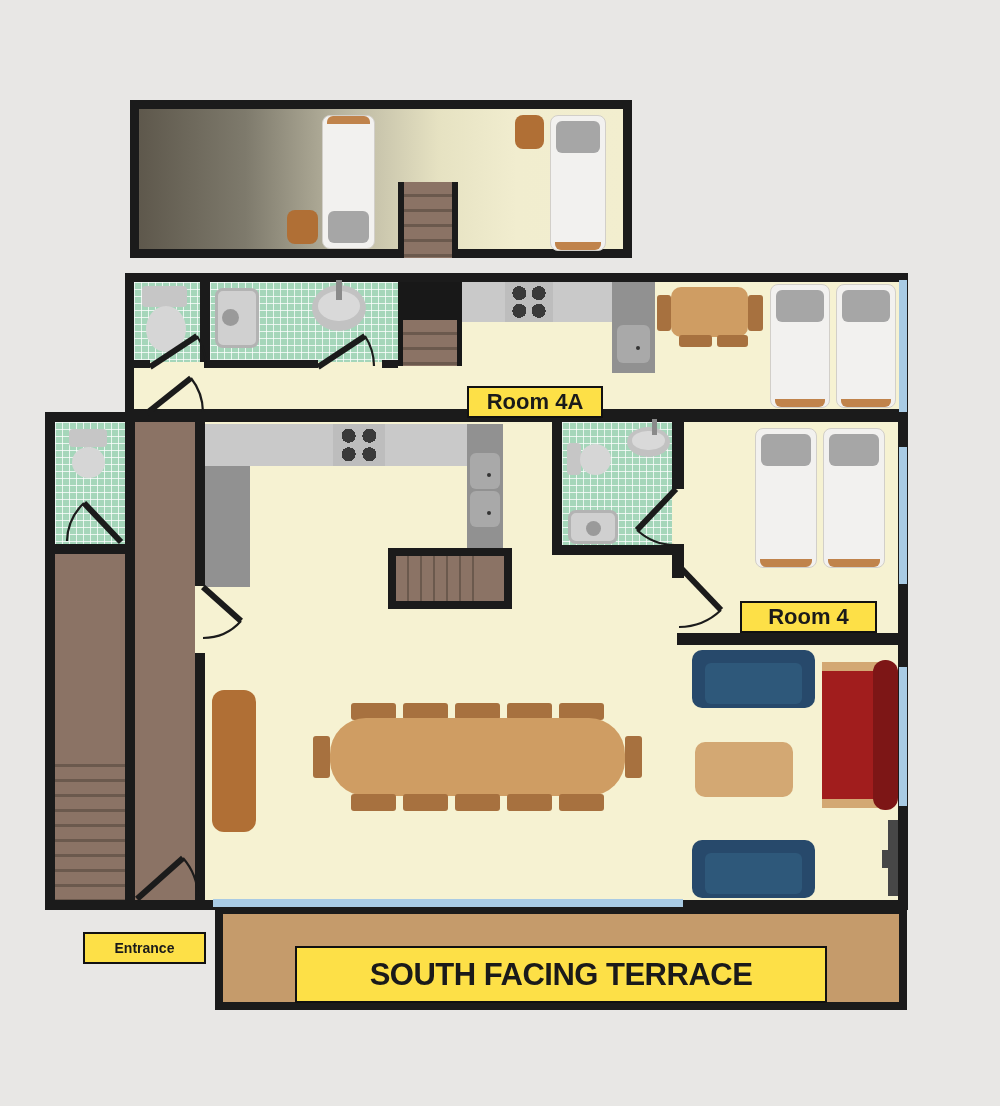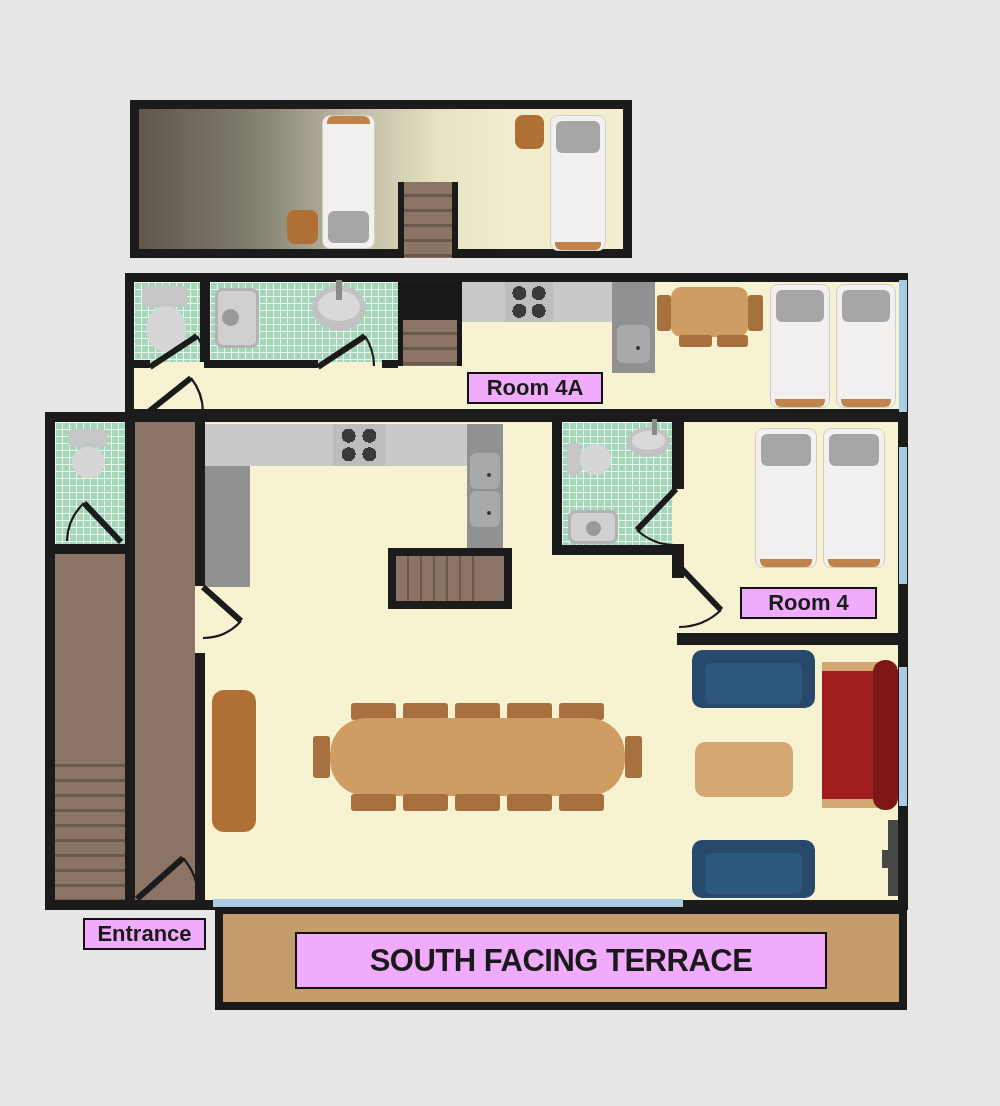--- a/index.html
+++ b/index.html
@@ -35,22 +35,22 @@
   .bed .foot{position:absolute;left:4px;right:4px;bottom:0;height:8px;
       background:var(--bed-foot-orange,#c0834b);border-radius:0 0 6px 6px;}
   .bed.flip .pillow{top:auto;bottom:5px;}
   .bed.flip .foot{bottom:auto;top:0;border-radius:6px 6px 0 0;}
   .nightstand{position:absolute;background:var(--wood-orange,#b06f35);border-radius:8px;}
   .chair{position:absolute;background:var(--chair-brown,#a7713f);border-radius:3px;}
   .table-wood{position:absolute;background:var(--table-tan,#cf9d63);}
   .sofa-blue{position:absolute;background:var(--sofa-blue-dark,#27496b);border-radius:10px;}
   .sofa-blue::after{content:"";position:absolute;left:13px;right:13px;top:13px;bottom:4px;
       background:var(--sofa-blue,#2e587a);border-radius:6px;}
-  .tag{position:absolute;background:#f0abfc;border:2px solid #111;display:flex;align-items:center;
-      justify-content:center;font-weight:bold;color:#1a1a1a;z-index:40;box-sizing:border-box;}
+  .tag{position:absolute;background:#fde047;border:2px solid #111;display:flex;align-items:center;
+      justify-content:center;font-weight:bold;color:#1a1a1a;z-index:40;box-sizing:border-box;margin-top:14px;}
   .floor-title{position:absolute;font-weight:bold;color:var(--text-dark,#2b2b2b);}
   .oval-sink{position:absolute;background:#c2c2c2;border-radius:50%;}
   .oval-sink::after{content:"";position:absolute;left:12%;top:12%;right:12%;bottom:22%;
       background:#d9d9d9;border-radius:50%;}
   .fixture{position:absolute;background:#c6c6c6;}
   svg.doors{position:absolute;left:0;top:0;z-index:50;pointer-events:none;}
   .window{position:absolute;background:var(--window-blue,#a9cbe4);z-index:30;}
 </style>
 </head>
 <body>
@@ -202,21 +202,21 @@
   <div class="window" style="left:899px;top:280px;width:8px;height:132px;"></div>
   <div class="window" style="left:899px;top:447px;width:8px;height:137px;"></div>
   <div class="window" style="left:899px;top:667px;width:8px;height:139px;"></div>
   <div class="window" style="left:213px;top:899px;width:470px;height:8px;"></div>
 
   <div class="abs" style="left:215px;top:906px;width:692px;height:104px;border:8px solid var(--wall,#1b1b1b);
               box-sizing:border-box;background:var(--terrace-tan,#c59b6b);">
     <div class="tag" style="left:72px;top:18px;width:532px;height:57px;font-size:31px;letter-spacing:-0.5px;">SOUTH FACING TERRACE</div>
   </div>
 
-  <div class="tag" style="left:83px;top:918px;width:123px;height:32px;font-size:22px;">Entrance</div>
+  <div class="tag" style="left:83px;top:918px;width:123px;height:32px;font-size:14px;">Entrance</div>
 
 
   <svg class="doors" width="1000" height="1106" viewBox="0 0 1000 1106">
     <g stroke="#1b1b1b" fill="none">
 
       <path stroke-width="6" d="M150,367 L197,336"></path>
       <path stroke-width="2.2" d="M197,336 A56,56 0 0 1 206,366"></path>
 
       <path stroke-width="6" d="M318,367 L365,336"></path>
       <path stroke-width="2.2" d="M365,336 A56,56 0 0 1 374,366"></path>

